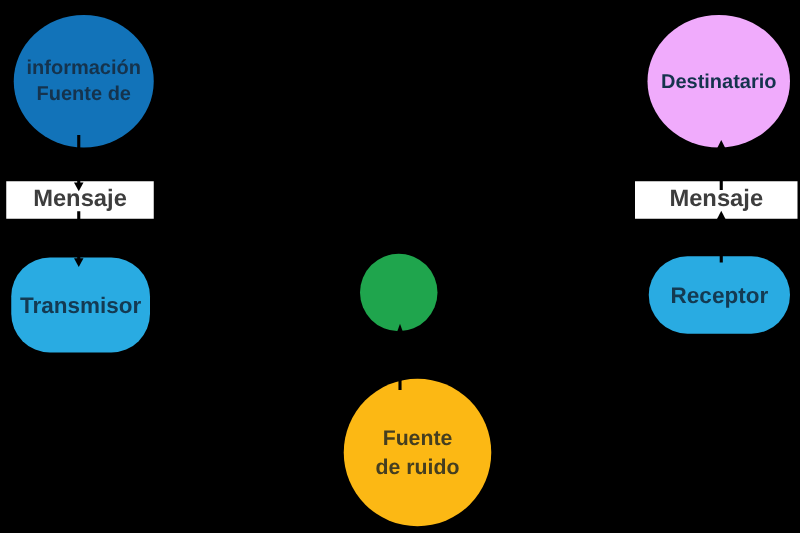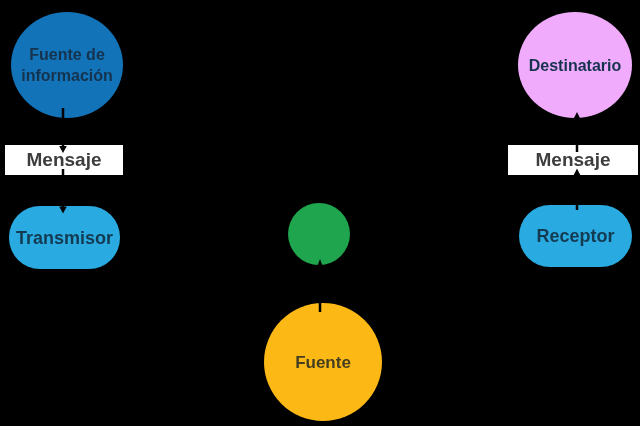--- a/index.html
+++ b/index.html
@@ -20,39 +20,39 @@
   .node-label-dark{color:#15334d;font-size:16px;font-weight:600;line-height:21px;}
   .node-label-pill{color:#143a52;font-size:18px;font-weight:600;line-height:22px;}
   .node-label-msg{color:#3d3d3d;font-size:19px;font-weight:600;line-height:22px;text-align:center;}
   .node-label-ruido{color:#453e20;font-size:17px;font-weight:600;line-height:23px;}
 
   
   #n-fuente-informacion{left:11px;top:12px;width:112px;height:106px;}
   #n-destinatario{left:518px;top:12px;width:114px;height:106px;}
   #n-mensaje-izq{left:5px;top:145px;width:118px;height:30px;}
   #n-mensaje-der{left:508px;top:145px;width:130px;height:30px;}
-  #n-transmisor{left:9px;top:206px;width:111px;height:63px;}
+  #n-transmisor{left:9px;top:206px;width:111px;height:76px;}
   #n-receptor{left:519px;top:205px;width:113px;height:62px;}
   #n-canal{left:288px;top:203px;width:62px;height:62px;}
-  #n-fuente-ruido{left:264px;top:303px;width:118px;height:118px;align-items:center;}
+  #n-fuente-ruido{left:275px;top:303px;width:118px;height:118px;align-items:center;}
 
   .connectors{
     position:absolute;left:0;top:0;width:640px;height:426px;
     pointer-events:none;
   }
 </style>
 </head>
 <body>
 
 <div class="stage">
 
   <div id="n-fuente-informacion" class="node circle" style="background: rgb(18, 115, 185);">
     <span class="node-label-dark">
+      <span class="line">información</span>
       <span class="line">Fuente de</span>
-      <span class="line">información</span>
     </span>
   </div>
 
   <div id="n-destinatario" class="node circle" style="background: #f0abfc;">
     <span class="node-label-dark">Destinatario</span>
   </div>
 
   <div id="n-mensaje-izq" class="node rect" style="background: rgb(255, 255, 255);">
     <span class="node-label-msg">Mensaje</span>
   </div>
@@ -67,20 +67,21 @@
 
   <div id="n-receptor" class="node pill" style="background: rgb(41, 171, 226);">
     <span class="node-label-pill">Receptor</span>
   </div>
 
   <div id="n-canal" class="node circle" style="background: rgb(31, 165, 77);"></div>
 
   <div id="n-fuente-ruido" class="node circle" style="background: rgb(252, 184, 20);">
     <span class="node-label-ruido">
       <span class="line">Fuente</span>
+      <span class="line">de ruido</span>
     </span>
   </div>
 
   <svg class="connectors" width="640" height="426" viewBox="0 0 640 426">
     <g stroke="#000000" fill="#000000">
 
       <line x1="63" y1="108" x2="63" y2="147" stroke-width="2.5"></line>
       <path d="M59.2 146 L66.8 146 L63 153 Z" stroke="none"></path>
 
       <line x1="63" y1="169" x2="63" y2="208" stroke-width="2.5"></line>

